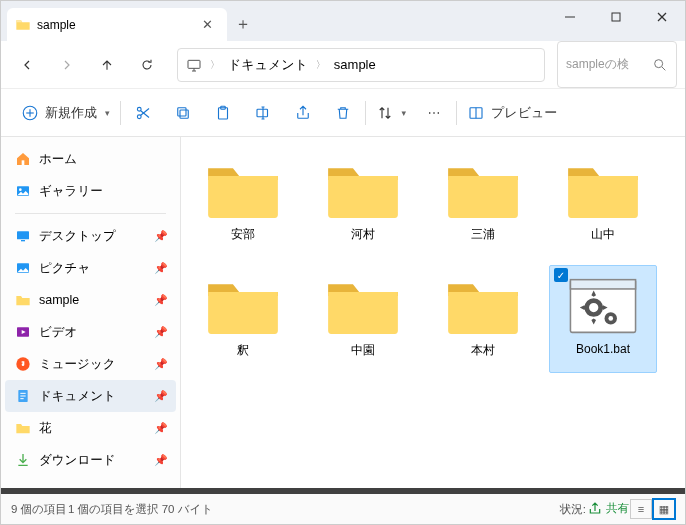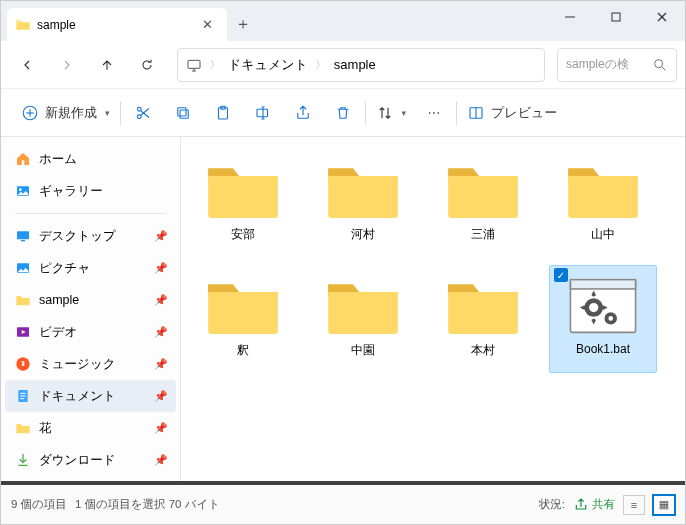--- a/index.html
+++ b/index.html
@@ -10,40 +10,40 @@
 .tab svg { width: 16px; height: 16px; }
 .tab-close { margin-left: auto; font-size: 13px; color: #555; padding: 0 4px; }
 .newtab { width: 32px; height: 33px; display: flex; align-items: center; justify-content: center; color: #555; font-size: 16px; }
 .wincontrols { position: absolute; right: 0; top: 0; display: flex; height: 32px; }
 .wincontrols div { width: 46px; display: flex; align-items: center; justify-content: center; font-size: 12px; }
 .navbar { height: 48px; background: #fff; display: flex; align-items: center; padding: 0 8px; gap: 4px; border-bottom: 1px solid #eee;}
 .navbtn { width: 36px; height: 36px; display: flex; align-items: center; justify-content: center; color: #555; border-radius: 4px; }
 .navbtn svg { width: 16px; height: 16px; }
 .addressbar { flex: 1; height: 34px; background: #fff; border: 1px solid #ddd; border-radius: 4px; display: flex; align-items: center; padding: 0 8px; gap: 8px; margin: 0 8px; font-size: 13px; }
 .crumb-sep { color: #888; font-size: 10px; }
-.searchbox { width: 120px; height: 34px; border: 1px solid #ddd; border-radius: 4px; display: flex; align-items: center; padding: 0 8px; font-size: 12px; color: #999; gap: 6px; }
+.searchbox { width: 120px; height: 47px; border: 1px solid #ddd; border-radius: 4px; display: flex; align-items: center; padding: 0 8px; font-size: 12px; color: #999; gap: 6px; }
 .toolbar { height: 48px; background: #fff; display: flex; align-items: center; padding: 0 12px; border-bottom: 1px solid #e5e5e5; }
 .toolbtn { height: 34px; padding: 0 8px; display: flex; align-items: center; gap: 6px; font-size: 13px; border-radius: 4px; color: #333; }
 .toolbtn.iconbtn { width: 40px; justify-content: center; padding: 0; }
 .toolbtn svg { width: 18px; height: 18px; }
 .tb-sep { width: 1px; height: 24px; background: #ddd; margin: 0 2px; }
 .main { flex: 1; display: flex; background: #c2410c; overflow: hidden; }
 .sidebar { width: 180px; border-right: 1px solid #e5e5e5; padding: 6px 4px; overflow-y: auto; background: #fdfdfd; }
 .side-item { height: 32px; display: flex; align-items: center; gap: 8px; padding: 0 10px; font-size: 12.5px; border-radius: 4px; position: relative; }
 .side-item.active { background: #e8eef5; }
 .side-item .pin { position: absolute; right: 8px; color: #888; font-size: 11px; }
 .side-sep { height: 1px; background: #e5e5e5; margin: 6px 10px; }
 .content { flex: 1; padding: 12px 8px; display: flex; flex-wrap: wrap; align-content: flex-start; gap: 8px 12px; overflow-y: auto; background: #fff; align-items: flex-end; }
 .item { width: 108px; height: 108px; display: flex; flex-direction: column; align-items: center; justify-content: flex-start; font-size: 12px; text-align: center; padding-top: 4px; border: 1px solid transparent; border-radius: 2px; }
 .item .iconwrap { width: 82px; height: 72px; display: flex; align-items: center; justify-content: center; }
 .item.selected { background: #cce8ff; border: 1px solid #99d1ff; position: relative; }
 .item.selected .check { position: absolute; top: 2px; left: 4px; width: 14px; height: 14px; background: #0078d4; color: #fff; font-size: 10px; display: flex; align-items: center; justify-content: center; border-radius: 2px; }
 .folder-svg { width: 78px; height: 62px; }
 .bat-svg { width: 78px; height: 62px; }
-.statusbar { height: 43px; border-top: 4px solid #404040; background: #fafafa; display: flex; align-items: center; padding: 0 10px; font-size: 11.5px; color: #555; gap: 8px; }
+.statusbar { height: 36px; border-top: 6px solid #404040; background: #fafafa; display: flex; align-items: center; padding: 0 10px; font-size: 11.5px; color: #555; gap: 1px; }
 .statusbar .spacer { flex: 1; }
 .viewbtn { width: 22px; height: 20px; border: 1px solid #ccc; display: flex; align-items: center; justify-content: center; font-size: 11px; }
 .viewbtn.active { border-color: #0078d4; outline: 1px solid #0078d4; }
 .share { color: #1a8f3a; display: flex; align-items: flex-start; gap: 3px; }
 .chev { font-size: 9px; color: #666; margin-left: 2px; }
 .icon16 { width:16px; height:16px; flex-shrink:0; }
 </style>
 </head>
 <body>
 

